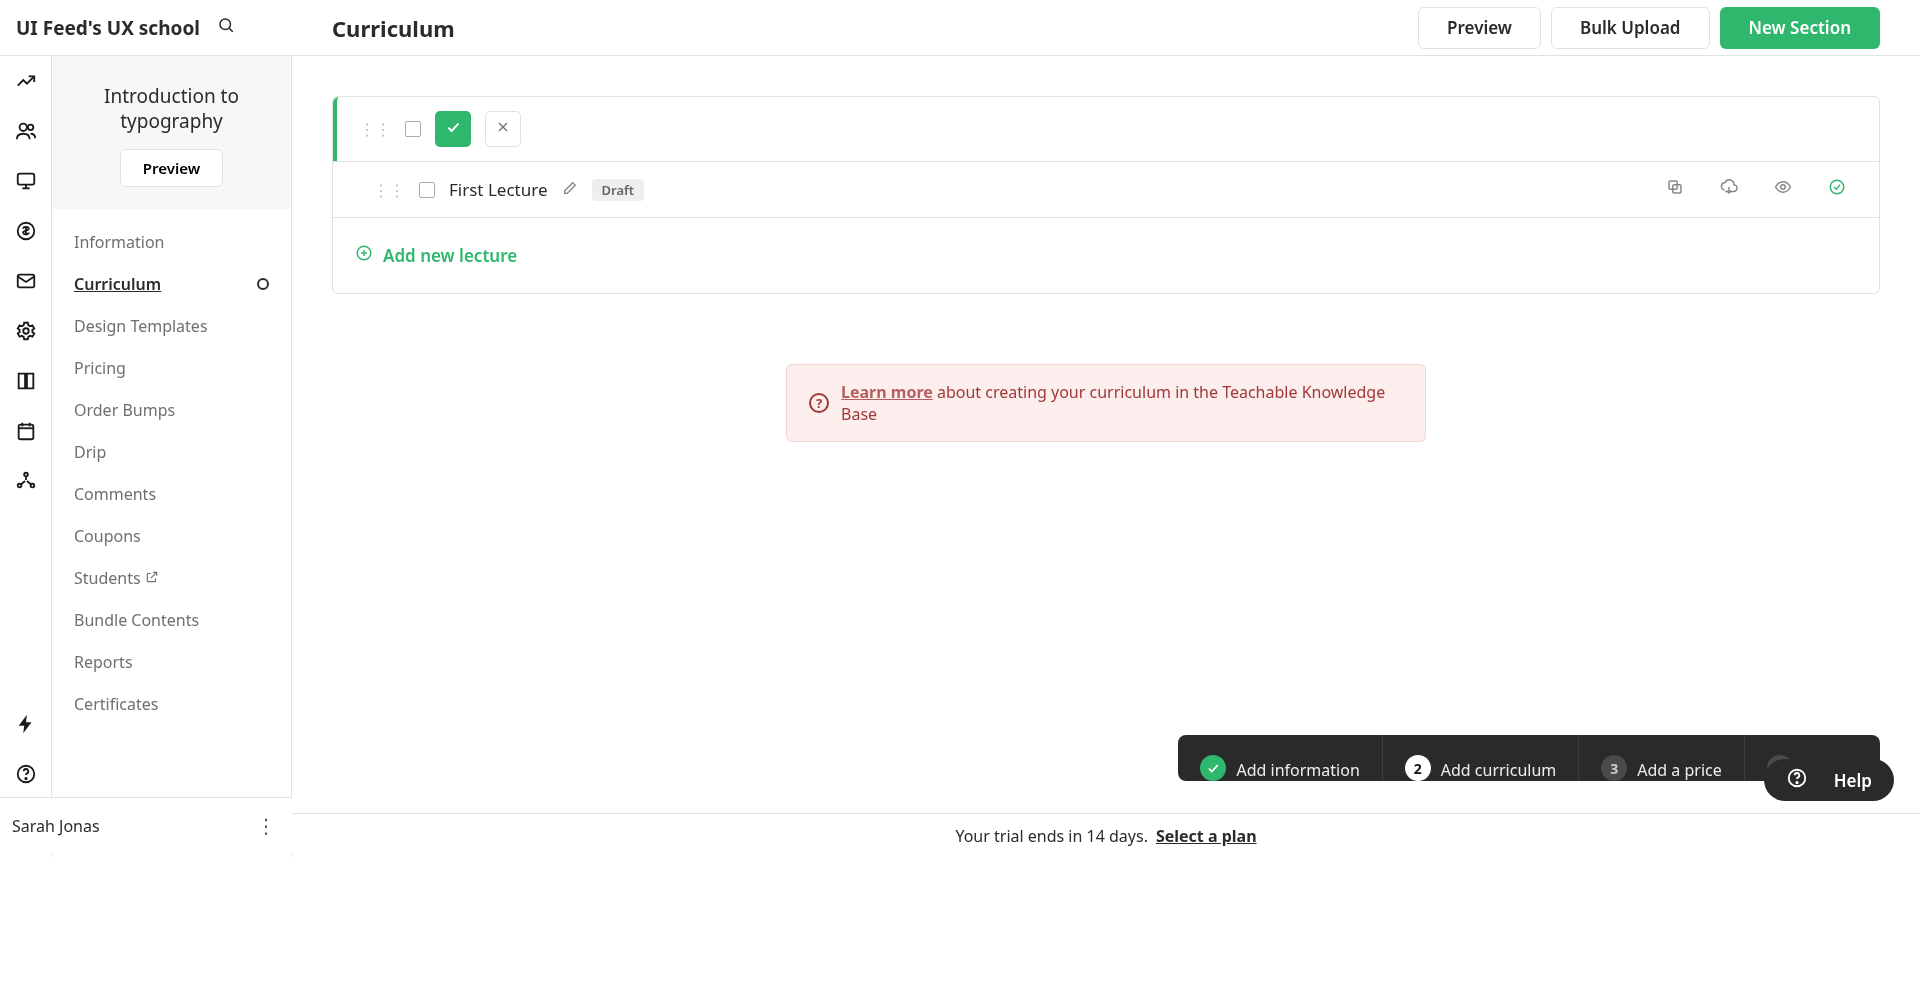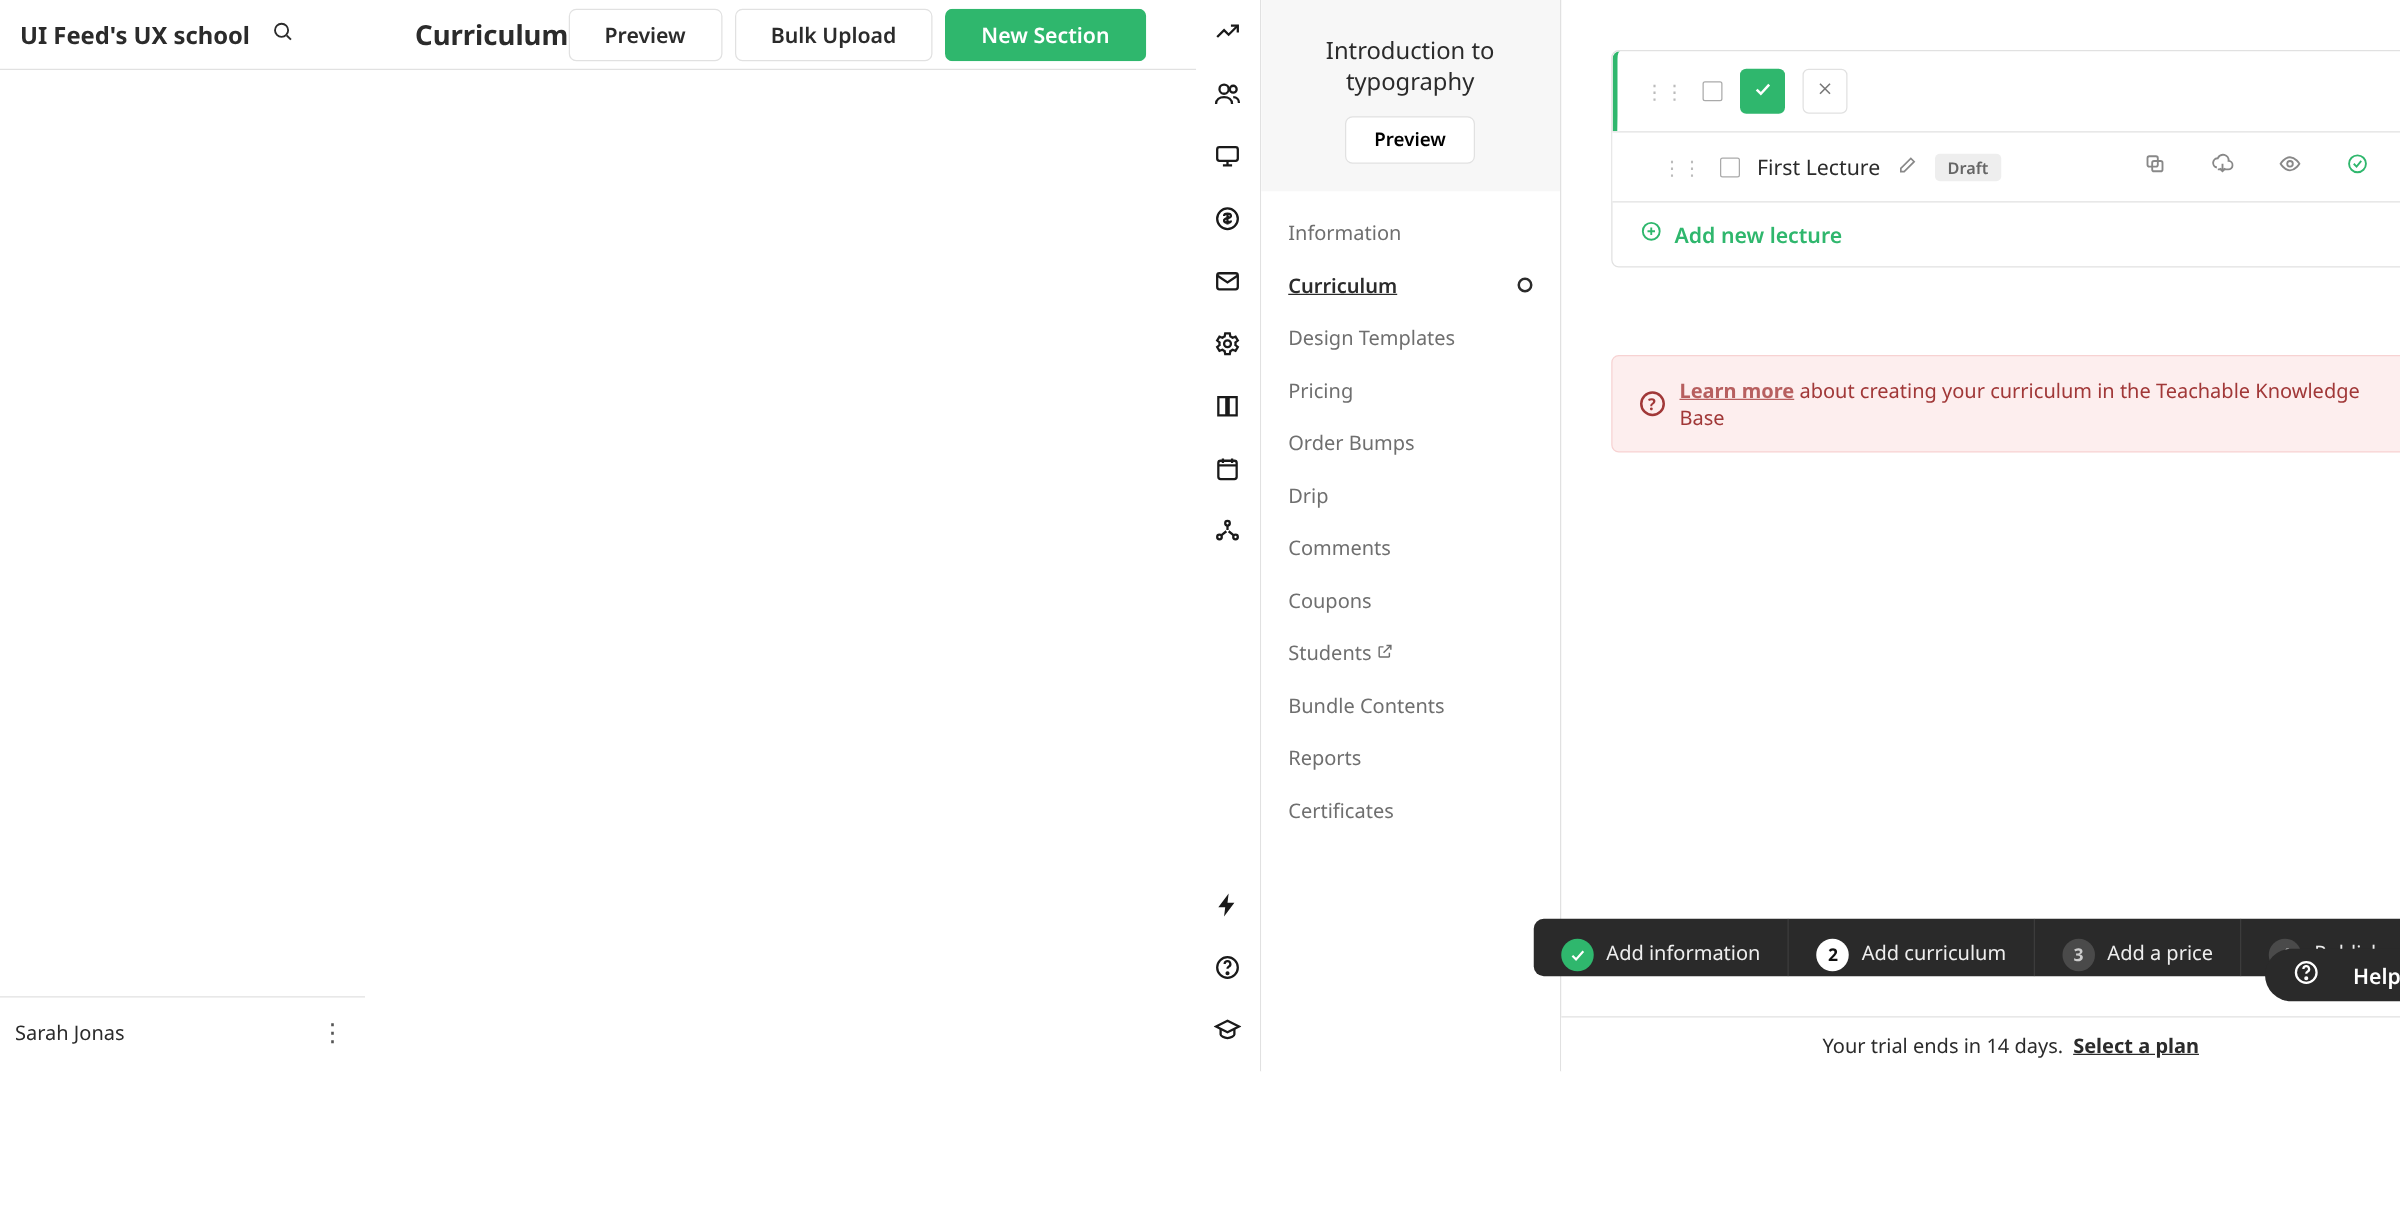--- a/index.html
+++ b/index.html
@@ -14,21 +14,21 @@
     --border-dark:#2e2e2e;
     --bg:#ffffff;
     --soft:#f7f7f7;
     --pink:#fdeeee;
     --pink-border:#f7d2d2;
     --pink-text:#a13838;
     --link:#b75f5f;
   }
   *{box-sizing:border-box;font-family:system-ui,-apple-system,"Segoe UI",Roboto,Helvetica,Arial,sans-serif}
   html,body{margin:0;height:100%;background:var(--bg);color:var(--text);overflow:hidden}
-  .app{display:flex;flex-direction:row;width:1920px;height:857px;position:relative}
+  .app{display:flex;flex-direction:column;width:1920px;height:857px;position:relative}
 
   
   .top-header{height:56px;display:flex;align-items:center;border-bottom:1px solid var(--border);background:#fff}
   .global-left{width:calc(var(--sidebar-w) + var(--panel-w));display:flex;align-items:center;padding-left:16px;gap:12px}
   .school-name{font-weight:700;font-size:19px}
   .search-circle{width:28px;height:28px;border-radius:50%;display:flex;align-items:center;justify-content:center;cursor:pointer}
   .search-circle svg{width:18px;height:18px}
   .global-right{flex:1;display:flex;align-items:center;justify-content:space-between;padding:0 40px}
   .page-title{font-size:22px;font-weight:700}
   .header-actions{display:flex;gap:10px}
@@ -71,30 +71,30 @@
 
   .lecture-row{display:flex;align-items:center;gap:14px;padding:16px 22px 16px 40px;border-top:1px solid var(--border);background:#fff}
   .lecture-title{font-size:17px;color:var(--text)}
   .edit-ico{color:#888;cursor:pointer}
   .draft-badge{background:#eee;color:#666;border-radius:4px;padding:2px 10px;font-size:13px;font-weight:600}
   .row-spacer{flex:1}
   .row-icon{width:40px;display:flex;justify-content:center;color:#888;cursor:pointer}
   .row-icon svg{width:18px;height:18px}
   .row-icon.ok{color:var(--green)}
 
-  .add-row{display:flex;align-items:center;gap:10px;padding:14px 22px;color:var(--green);font-weight:600;font-size:17px;cursor:pointer;border-top:1px solid var(--border)}
+  .add-row{display:flex;align-items:center;gap:10px;padding:26px 22px;color:var(--green);font-weight:600;font-size:17px;cursor:pointer;border-top:1px solid var(--border)}
   .plus-circle{width:18px;height:18px;color:var(--green)}
 
   .info-banner{width:640px;margin:70px auto 0;border:1px solid var(--pink-border);background:var(--pink);border-radius:6px;padding:16px 22px;display:flex;align-items:center;gap:12px;color:var(--pink-text);font-size:16px}
   .info-banner a{color:var(--link);font-weight:700;text-decoration:underline;cursor:pointer}
   .info-q{width:20px;height:20px;border:2px solid var(--pink-text);border-radius:50%;display:flex;align-items:center;justify-content:center;font-size:13px;font-weight:700;flex-shrink:0}
 
   
   .stepper{position:absolute;bottom:76px;right:40px;background:#2a2a2a;color:#eee;border-radius:8px;display:flex;overflow:hidden;height:46px}
-  .step{display:flex;align-items:flex-start;gap:10px;padding:16px 22px;border-left:1px solid #3c3c3c;font-size:16px;cursor:pointer}
+  .step{display:flex;align-items:flex-end;gap:10px;padding:0 22px;border-left:1px solid #3c3c3c;font-size:16px;cursor:pointer}
   .step:first-child{border-left:none}
   .step-num{width:26px;height:26px;border-radius:50%;display:flex;align-items:center;justify-content:center;font-weight:700;font-size:14px}
   .sn-done{background:var(--green);color:#fff}
   .sn-active{background:#fff;color:#111}
   .sn-muted{background:#4a4a4a;color:#ccc}
 
   
   .trial-bar{height:44px;border-top:1px solid var(--border);display:flex;align-items:center;justify-content:center;font-size:16px;color:var(--text);position:absolute;bottom:0;left:calc(var(--sidebar-w) + var(--panel-w));right:0;background:#fff}
   .trial-bar a{font-weight:700;text-decoration:underline;margin-left:8px;cursor:pointer}
 

